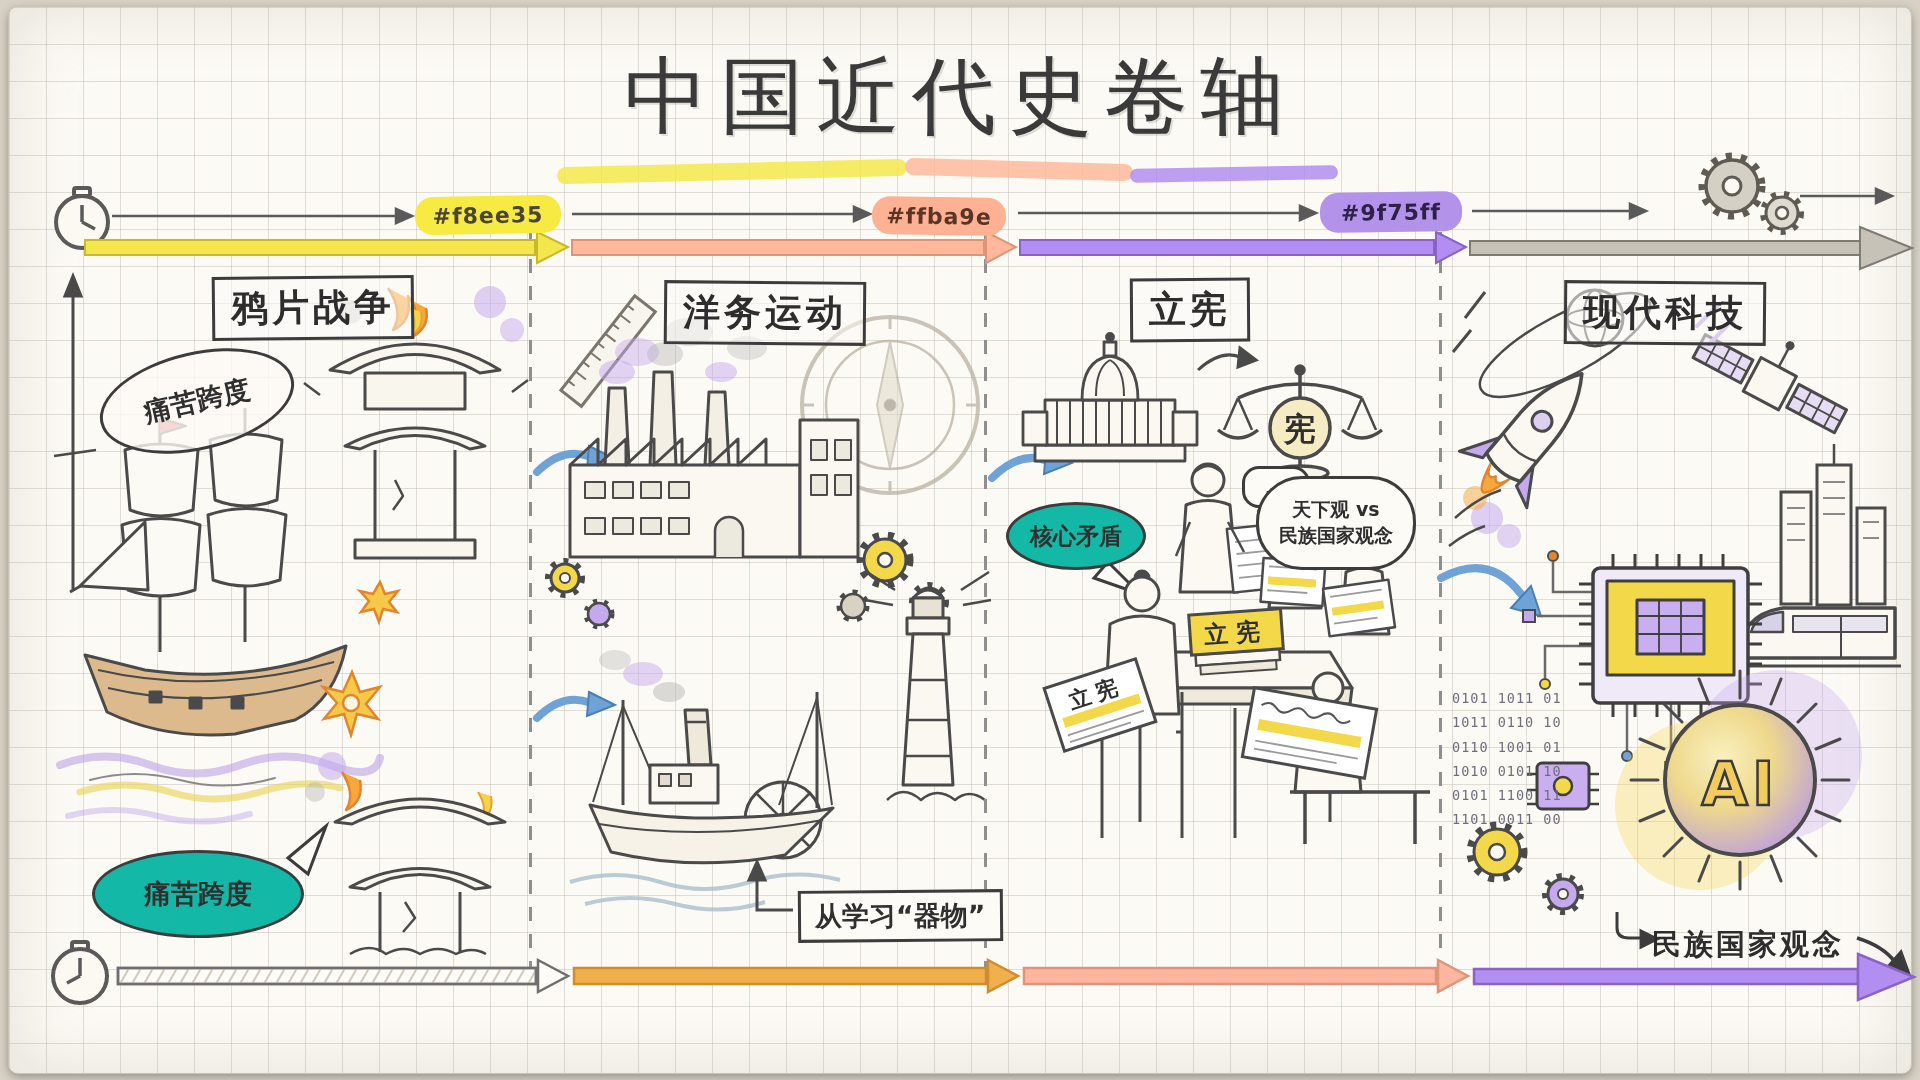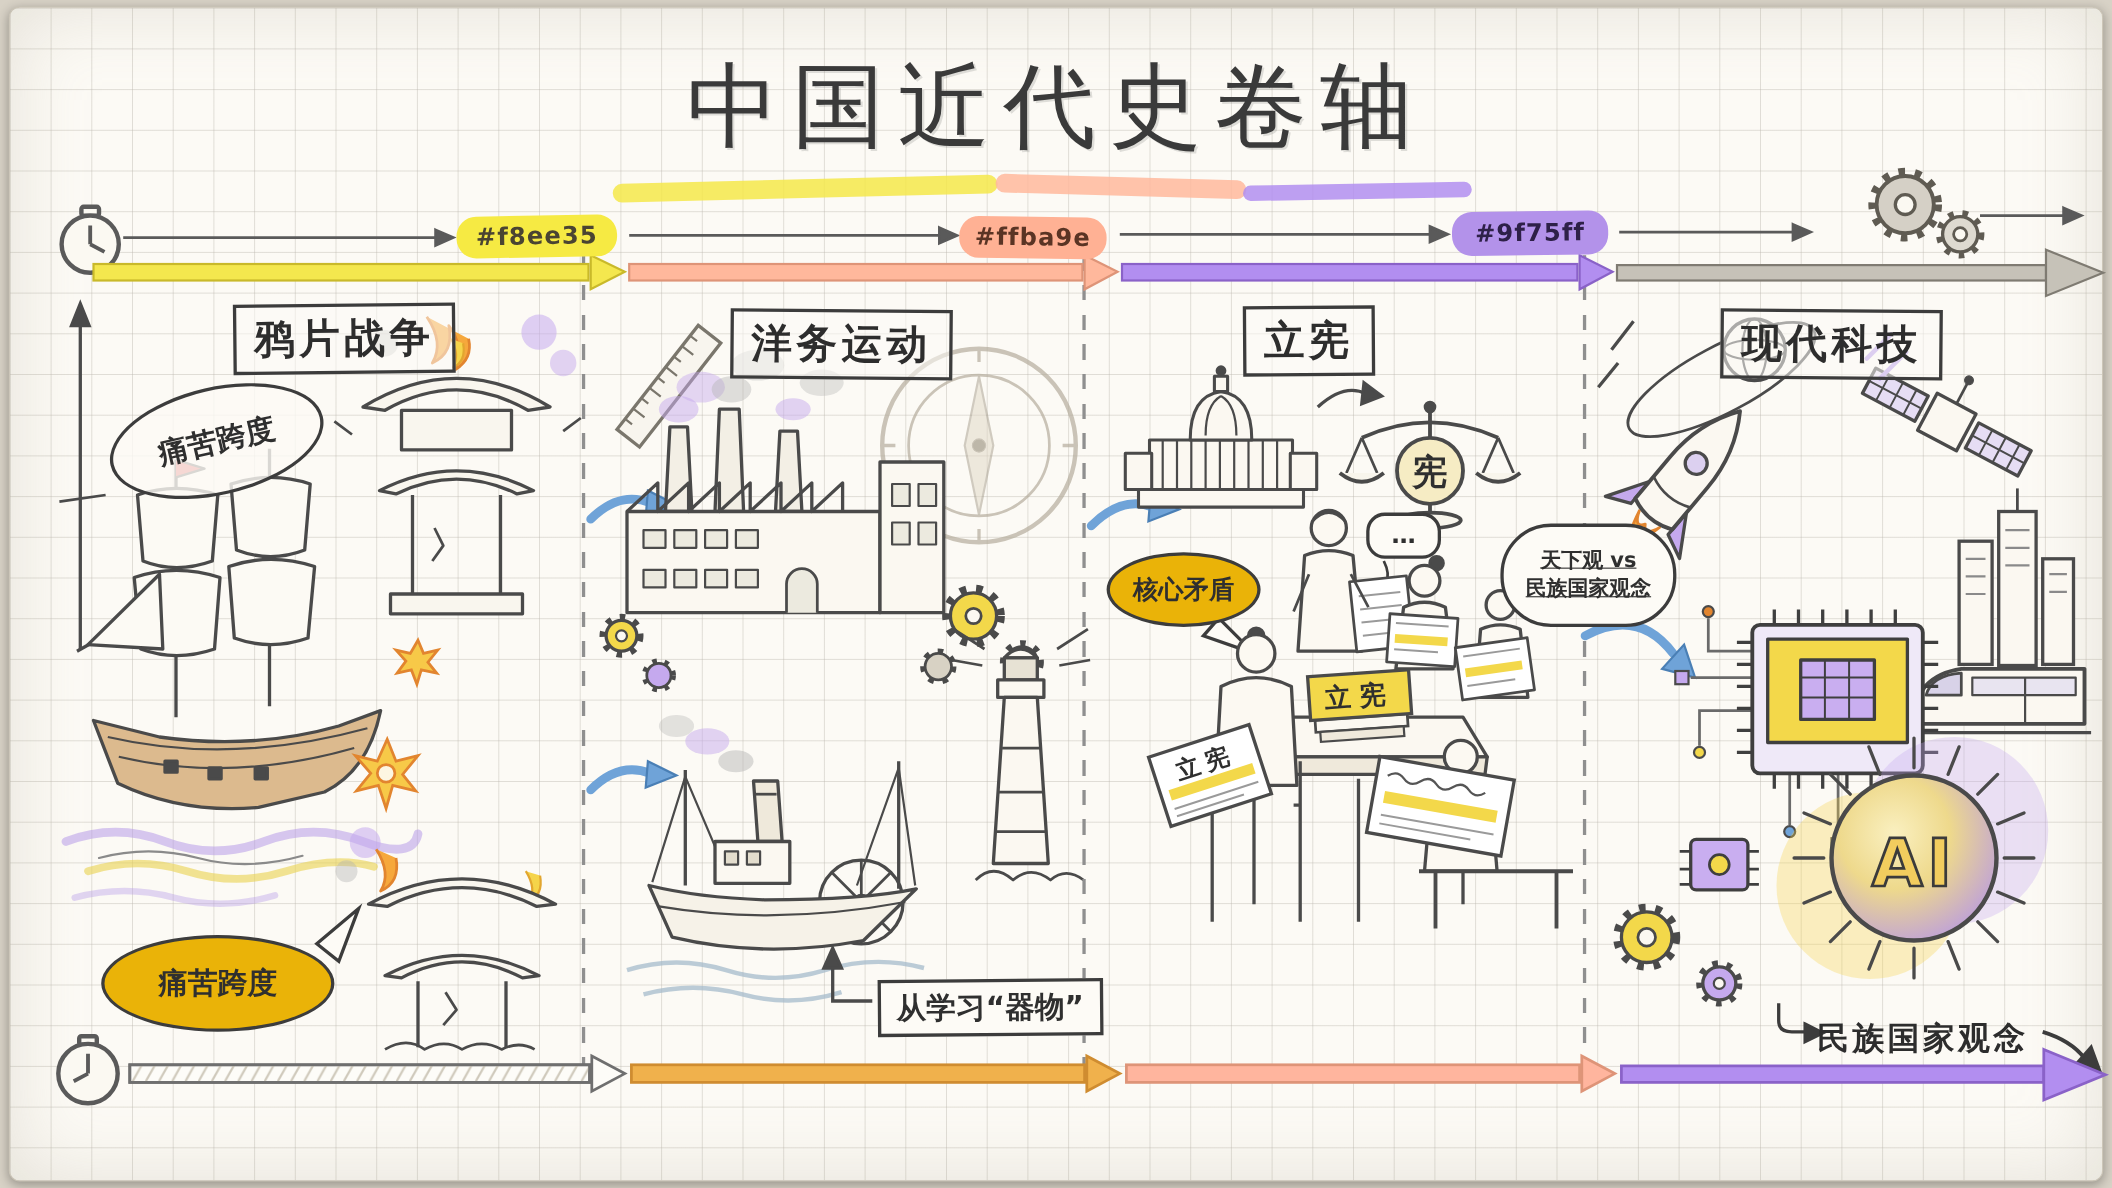--- a/index.html
+++ b/index.html
@@ -19,21 +19,21 @@
   .badge{z-index:7;display:flex;align-items:center;justify-content:center;
          font-size:22px;font-weight:bold;border-radius:18px;letter-spacing:1px;}
   .divider{width:3px;z-index:2;
          background-image:repeating-linear-gradient(#8f8f8f 0 14px,transparent 14px 27px);}
   .panel-title{display:inline-block;border:3.5px solid #3c3c3c;padding:4px 16px;
          font-size:37px;font-weight:800;color:#2d2d2d;letter-spacing:4px;
          background:rgba(252,250,245,.55);z-index:6;}
   .oval{border:3.5px solid #3c3c3c;border-radius:50%;display:flex;align-items:center;
          justify-content:center;font-size:27px;font-weight:bold;background:rgba(252,250,245,.8);z-index:6;}
   .bubble{border:3.5px solid #3c3c3c;border-radius:50%;display:flex;align-items:center;
-         justify-content:center;font-size:27px;font-weight:bold;background:#eab308;z-index:6;}
+         justify-content:center;font-size:27px;font-weight:bold;background:#14b8a6;z-index:6;}
   .notebox{border:3px solid #3c3c3c;padding:5px 14px;font-size:27px;font-weight:bold;
          background:#fdfbf6;z-index:6;}
   .cloud{border:3px solid #3c3c3c;border-radius:46px;display:flex;flex-direction:column;
          align-items:center;justify-content:center;font-size:19px;font-weight:bold;
          background:#fdfbf6;line-height:1.35;z-index:6;}
   .dots{border:3px solid #3c3c3c;border-radius:17px;display:flex;align-items:center;
          justify-content:center;font-size:22px;font-weight:bold;background:#fdfbf6;z-index:6;}
   .binary{font-family:"DejaVu Sans Mono","Liberation Mono",monospace;font-size:13.5px;
          line-height:1.8;color:#6f6f7c;z-index:6;letter-spacing:1px;}
   .binary span{display:block;}
@@ -379,21 +379,21 @@
 
     <g transform="rotate(10 320 470)">
       <rect x="258" y="438" width="124" height="70" fill="#ffffff" stroke="#4a4a4a" stroke-width="3"></rect>
       <path d="M268,454 q8,-7 15,0 t15,0 t15,0 t15,0 t15,0 t15,0" fill="none" stroke="#555" stroke-width="2"></path>
       <rect x="268" y="468" width="104" height="11" fill="#f3d84a"></rect>
       <path d="M268,490 H372 M268,498 H352" stroke="#9a9a9a" stroke-width="1.8"></path>
     </g>
   </svg>
   <div class="abs bubble" style="left:1006px;top:502px;width:134px;height:62px;font-size:23px;">核心矛盾</div>
   <div class="abs dots" style="left:1242px;top:466px;width:62px;height:36px;">…</div>
-  <div class="abs cloud" style="left:1364px;top:476px;width:154px;height:88px;text-decoration:underline;">
+  <div class="abs cloud" style="left:1256px;top:476px;width:154px;height:88px;">
     <span>天下观 vs</span>
     <span>民族国家观念</span>
   </div>
 
   <svg style="left:1445px;top:260px;width:465px;height:710px;" viewBox="0 0 465 710">
     <defs>
       <radialGradient id="aigrad" cx="38%" cy="35%" r="75%">
         <stop offset="0%" stop-color="#faf0c0"></stop>
           <stop offset="45%" stop-color="#eed98c"></stop>
         <stop offset="100%" stop-color="#b99ae2"></stop>
@@ -508,20 +508,28 @@
       <text x="295" y="545" text-anchor="middle" font-size="60" font-weight="bold" fill="#f2cd5e" stroke="#3b3b3b" stroke-width="2.5" letter-spacing="4">AI</text>
     </g>
 
     <g stroke="#3c3c3c" stroke-width="3" fill="#3c3c3c">
       <path d="M172,652 V668 Q172,678 184,678 L196,678" fill="none"></path>
       <polygon points="196,671 212,679 196,687"></polygon>
       <path d="M412,678 Q438,686 450,702" fill="none" stroke-width="3.5"></path>
       <polygon points="456,692 464,714 442,708"></polygon>
     </g>
   </svg>
+  <div class="abs binary" style="left:1452px;top:686px;">
+    <span>0101 1011 01</span>
+    <span>1011 0110 10</span>
+    <span>0110 1001 01</span>
+    <span>1010 0101 10</span>
+    <span>0101 1100 11</span>
+    <span>1101 0011 00</span>
+  </div>
   <div class="abs nation" style="left:1652px;top:925px;">民族国家观念</div>
 
   <svg class="z3" style="left:0;top:920px;width:1920px;height:130px;" viewBox="0 0 1920 130">
     <defs>
       <pattern id="hatch" width="12" height="16" patternUnits="userSpaceOnUse">
         <path d="M0,16 L9,0" stroke="#cfc9bb" stroke-width="2"></path>
       </pattern>
     </defs>
     <g stroke="#5a5a5a" fill="#fbf9f2" stroke-width="4">
       <rect x="72" y="22" width="16" height="8" rx="2"></rect>

